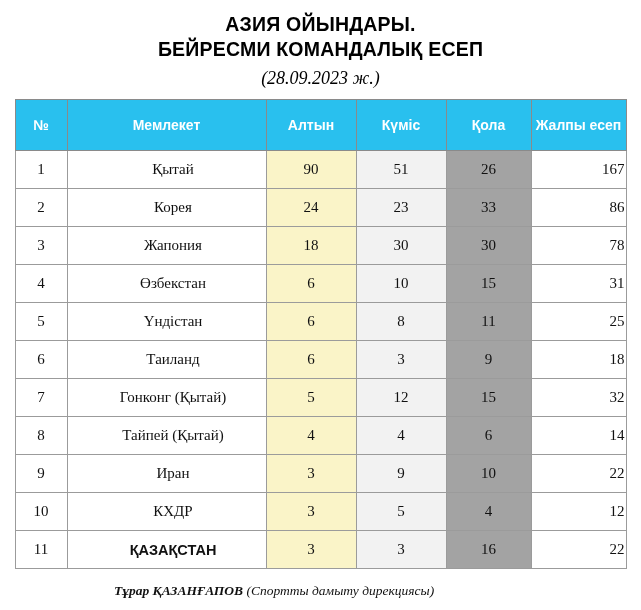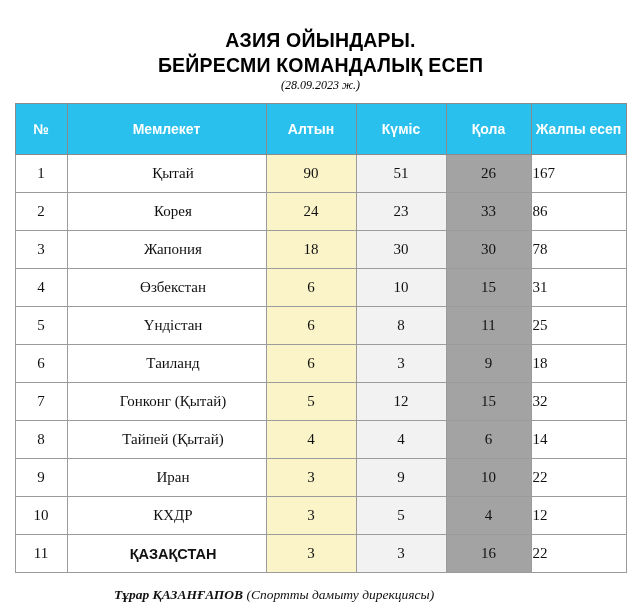--- a/index.html
+++ b/index.html
@@ -11,37 +11,38 @@
     height: 610px;
     background: #ffffff;
     font-family: "Liberation Serif", serif;
     color: #111111;
     overflow: hidden;
   }
   .page {
     width: 641px;
     height: 458px;
     box-sizing: border-box;
-    padding: 28px 14px 8px 14px;
+    padding: 12px 14px 8px 14px;
     position: relative;
   }
   .title {
     text-align: center;
     font-family: "Liberation Sans", sans-serif;
     font-weight: bold;
     font-size: 19.5px;
     line-height: 25px;
     letter-spacing: 0.2px;
     color: #000000;
   }
   .subtitle {
     text-align: center;
     font-family: "Liberation Serif", serif;
     font-style: italic;
-    font-size: 12px;
+    font-size: 18px;
+    margin-top: 6px;
     margin-bottom: 10px;
     color: #000000;
   }
   table.medals {
     border-collapse: collapse;
     width: 611px;
     margin: 0 auto;
     table-layout: fixed;
   }
   table.medals th, table.medals td {
@@ -86,21 +87,21 @@
   }
   td.csilver {
     text-align: center;
     background: #f2f2f2;
   }
   td.cbronze {
     text-align: center;
     background: #a3a3a3;
   }
   td.ctotal {
-    text-align: left;
+    text-align: right;
     margin-left: 24px;
   }
   tr.highlight td.ccountry {
     font-weight: bold;
     font-family: "Liberation Sans", sans-serif;
     font-size: 14.5px;
   }
   .credits {
     margin-top: 12px;
     font-family: "Liberation Serif", serif;

